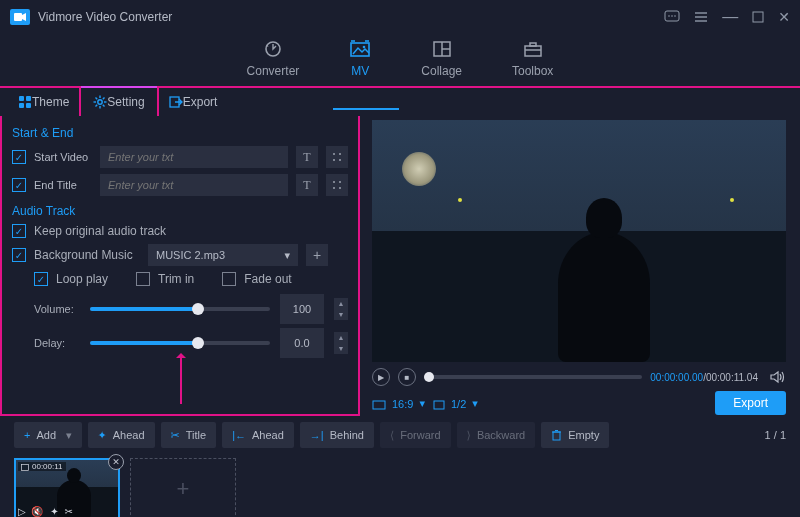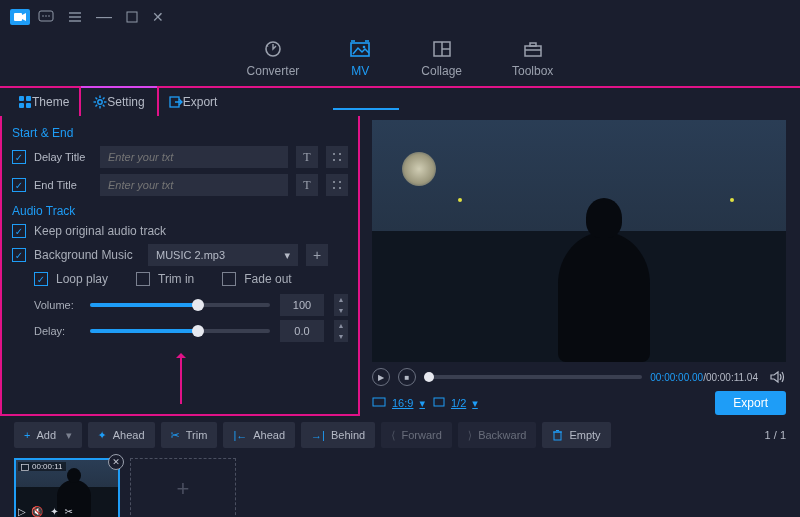--- a/index.html
+++ b/index.html
@@ -38,42 +38,42 @@
 .lab { width:58px; font-size:11px; color:#b5bac6;}
 .txt-in { flex:1; height:22px; background:#2a2f40; border:none; padding:0 8px; color:#868c9b; font-size:11px; font-style:italic;}
 .sqbtn { width:22px; height:22px; background:#2a2f40; display:flex;align-items:center;justify-content:center; color:#9aa0ad; font-size:12px;}
 .sel { height:22px; background:#2a2f40; color:#b5bac6; padding:0 8px; font-size:11px; display:flex; align-items:center; justify-content:space-between; width:150px;}
 .triple { display:flex; gap:28px; margin:6px 0 8px 22px;}
 .slide-row{ display:flex; align-items:center; margin:2px 0 4px 22px; gap:10px;}
 .slide-row .sl-lab{width:46px;font-size:11px;}
 .track{ flex:1; height:4px; background:#3a3f50; position:relative; border-radius:2px;}
 .track .fill{position:absolute;left:0;top:0;bottom:0;background:#1e9df7;border-radius:2px;}
 .track .knob{position:absolute;top:-4px;width:12px;height:12px;background:#e6e8ef;border-radius:50%;}
-.numbox{width:44px;height:22px;background:#2a2f40;display:flex;align-items:center;justify-content:center;color:#b5bac6;font-size:11px;}
+.numbox{width:44px;height:30px;background:#2a2f40;display:flex;align-items:center;justify-content:center;color:#b5bac6;font-size:11px;}
 .stepper{width:14px;height:22px;background:#2a2f40;display:flex;flex-direction:column;justify-content:space-around;align-items:center;font-size:7px;color:#888ea0;}
 
 
 .preview{ flex:1; padding:4px 14px 2px 12px; display:flex;flex-direction:column;}
 .video{ flex:1; background:linear-gradient(#2a3d55 0%,#253447 46%,#0f1620 46%,#0f1620 100%); position:relative; }
 .silhouette{position:absolute;bottom:0;left:45%;width:92px;height:130px;background:#070a0f;border-radius:46px 46px 8px 8px / 52px 52px 8px 8px;}
 .silhouette::before{content:"";position:absolute;top:-34px;left:28px;width:36px;height:40px;background:#070a0f;border-radius:50% 50% 40% 40%;}
 .sun{position:absolute;top:32px;left:30px;width:34px;height:34px;border-radius:50%;background:radial-gradient(circle,#d0cdb4 0%,#9c987d 60%,transparent 100%);}
 .dot{position:absolute;width:4px;height:4px;background:#e0e040;border-radius:50%;}
 .d1{top:78px;left:86px;}.d2{top:78px;right:52px;}
 
 .pcontrols{height:24px;display:flex;align-items:center;gap:8px;padding:6px 0 0 0;}
 .pbtn{width:18px;height:18px;border:1px solid #6a7080;border-radius:50%;display:flex;align-items:center;justify-content:center;font-size:8px;color:#b5bac6;}
 .scrub{flex:1;height:4px;background:#3a3f50;border-radius:2px;position:relative;}
 .scrub .sk{position:absolute;left:0;top:-3px;width:10px;height:10px;background:#e6e8ef;border-radius:50%;}
 .timecode{font-size:10px;color:#1e9df7;}
 .timecode .dur{color:#b5bac6;}
 .spk{color:#b5bac6;font-size:14px;margin-left:4px;}
 
 .row2{height:28px;display:flex;align-items:center;gap:8px;padding-top:6px;}
-.armode{display:flex;align-items:flex-start;gap:6px;color:#1e9df7;font-size:11px;text-decoration:underline;}
+.armode{display:flex;align-items:flex-end;gap:6px;color:#1e9df7;font-size:11px;}
 .expbtn{margin-left:auto;background:#1e9df7;color:#fff;border-radius:3px;height:24px;padding:0 18px;display:flex;align-items:center;font-size:12px;}
 
 
 .toolbar{display:flex;align-items:center;gap:6px;padding:6px 14px;}
 .tbtn{background:#2a2f40;height:26px;padding:0 10px;display:flex;align-items:center;gap:6px;color:#b5bac6;font-size:11px;border-radius:2px;}
 .tbtn .ic{color:#1e9df7;}
 .tbtn.dis{opacity:.5;}
 .pager{margin-left:auto;color:#b5bac6;font-size:11px;}
 
 
@@ -95,20 +95,21 @@
 </head>
 <body>
 
 <div class="titlebar">
   <div class="logo">
     <svg width="12" height="10" viewBox="0 0 12 10">
         <rect x="0" y="1" width="8" height="8" rx="1" fill="#fff"></rect>
         <path d="M8 3 L12 1 L12 9 L8 7 Z" fill="#fff"></path>
       </svg>
   </div>
+  <div class="title-text">Vidmore Video Converter</div>
   <div class="win-controls">
     <span>
       <svg width="16" height="14" viewBox="0 0 16 14">
           <rect x="1" y="1" width="14" height="10" rx="2" fill="none" stroke="#9099a8"></rect>
           <circle cx="5" cy="6" r="0.8" fill="#9099a8"></circle>
           <circle cx="8" cy="6" r="0.8" fill="#9099a8"></circle>
           <circle cx="11" cy="6" r="0.8" fill="#9099a8"></circle>
         </svg>
     </span>
     <span>
@@ -215,21 +216,21 @@
   </div>
 </div>
 
 <div class="main">
 
   <div class="settings">
     <div class="sec-h">Start &amp; End</div>
 
     <div class="row">
       <div class="chk">✓</div>
-      <span class="lab">Delay Title</span>
+      <span class="lab">Start Video</span>
       <input class="txt-in" placeholder="Enter your txt" style="">
       <div class="sqbtn" style="font-family:serif;">T</div>
       <div class="sqbtn">
           <svg width="10" height="10" viewBox="0 0 10 10">
             <circle cx="2" cy="2" r="1" fill="#9aa0ad"></circle>
             <circle cx="8" cy="2" r="1" fill="#9aa0ad"></circle>
             <circle cx="2" cy="8" r="1" fill="#9aa0ad"></circle>
             <circle cx="8" cy="8" r="1" fill="#9aa0ad"></circle>
           </svg>
         </div>
@@ -357,21 +358,21 @@
       <span class="ic">+</span>
       <span>Add</span>
       <span style="margin-left:4px;color:#7b8190;">▾</span>
     </div>
   <div class="tbtn">
       <span class="ic">✦</span>
       <span>Ahead</span>
     </div>
   <div class="tbtn">
       <span class="ic">✂</span>
-      <span>Trim</span>
+      <span>Title</span>
     </div>
   <div class="tbtn">
       <span class="ic">|←</span>
       <span>Ahead</span>
     </div>
   <div class="tbtn">
       <span class="ic">→|</span>
       <span>Behind</span>
     </div>
   <div class="tbtn dis">

